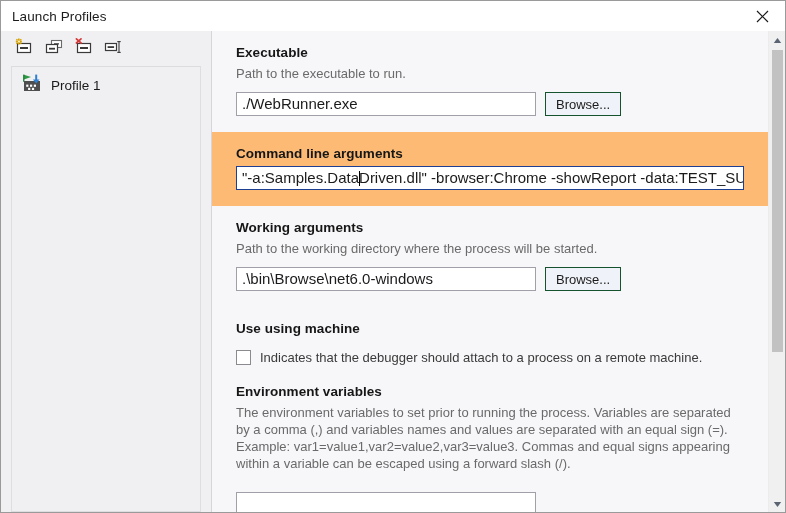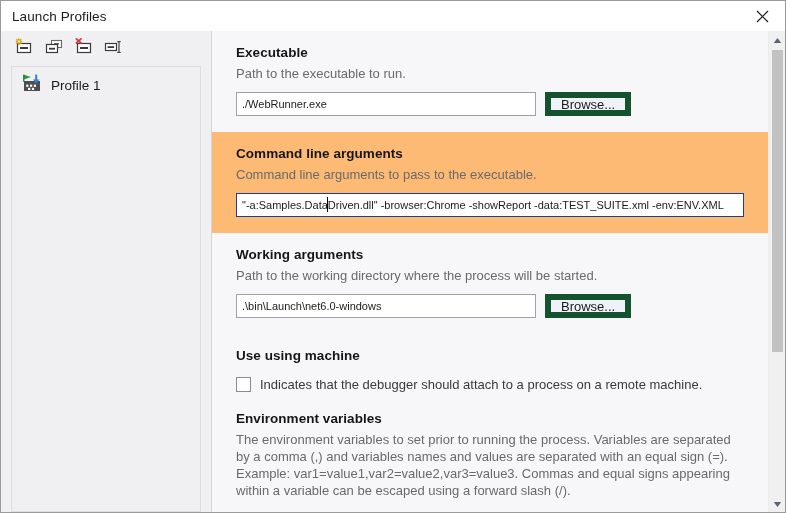--- a/index.html
+++ b/index.html
@@ -156,21 +156,21 @@
     display: flex;
     align-items: stretch;
     gap: 9px;
   }
   .text-input {
     height: 24px;
     box-sizing: border-box;
     border: 1px solid #a0a0a8;
     background: #ffffff;
     font-family: "Liberation Sans", sans-serif;
-    font-size: 11px;
+    font-size: 15px;
     color: #1b1b1b;
     padding: 0 5px;
     line-height: 22px;
     white-space: nowrap;
     overflow: hidden;
     outline: none;
   }
   .text-input.wide { width: 300px; }
   .text-input.full { width: 100%; }
   .text-input.focused {
@@ -183,21 +183,21 @@
     background: #000;
     height: 15px;
     vertical-align: -3px;
     margin: 0 -0.5px;
   }
 
   .browse-btn {
     min-width: 74px;
     height: 24px;
     box-sizing: border-box;
-    border: 6px solid #14532d;
+    border: 1px solid #14532d;
     background: #eff2f8;
     font-family: "Liberation Sans", sans-serif;
     font-size: 13px;
     color: #1b1b1b;
     display: flex;
     align-items: center;
     justify-content: center;
     cursor: default;
     padding: 0 10px;
   }
@@ -369,31 +369,30 @@
           <div class="sec-title">Executable</div>
           <div class="sec-desc">Path to the executable to run.</div>
           <div class="field-row">
             <div class="text-input wide">./WebRunner.exe</div>
             <div class="browse-btn">Browse...</div>
           </div>
         </div>
 
         <div class="section alt">
           <div class="sec-title">Command line arguments</div>
-          <div class="sec-desc">Command line arguments to pass to the executable.</div>
           <div class="field-row">
             <div class="text-input full focused"><span class="caret-wrap"><span>"-a:Samples.Data</span><span class="caret"></span><span>Driven.dll" -browser:Chrome -showReport -data:TEST_SUITE.xml -env:ENV.XML</span></span></div>
           </div>
         </div>
 
         <div class="section">
           <div class="sec-title">Working arguments</div>
           <div class="sec-desc">Path to the working directory where the process will be started.</div>
           <div class="field-row">
-            <div class="text-input wide">.\bin\Launch\net6.0-windows</div>
+            <div class="text-input wide">.\bin\Browse\net6.0-windows</div>
             <div class="browse-btn">Browse...</div>
           </div>
         </div>
 
         <div class="section" style="padding-bottom:10px;">
           <div class="sec-title">Use using machine</div>
           <div class="check-row">
             <div class="checkbox"></div>
             <div class="check-label">Indicates that the debugger should attach to a process on a remote machine.</div>
           </div>

